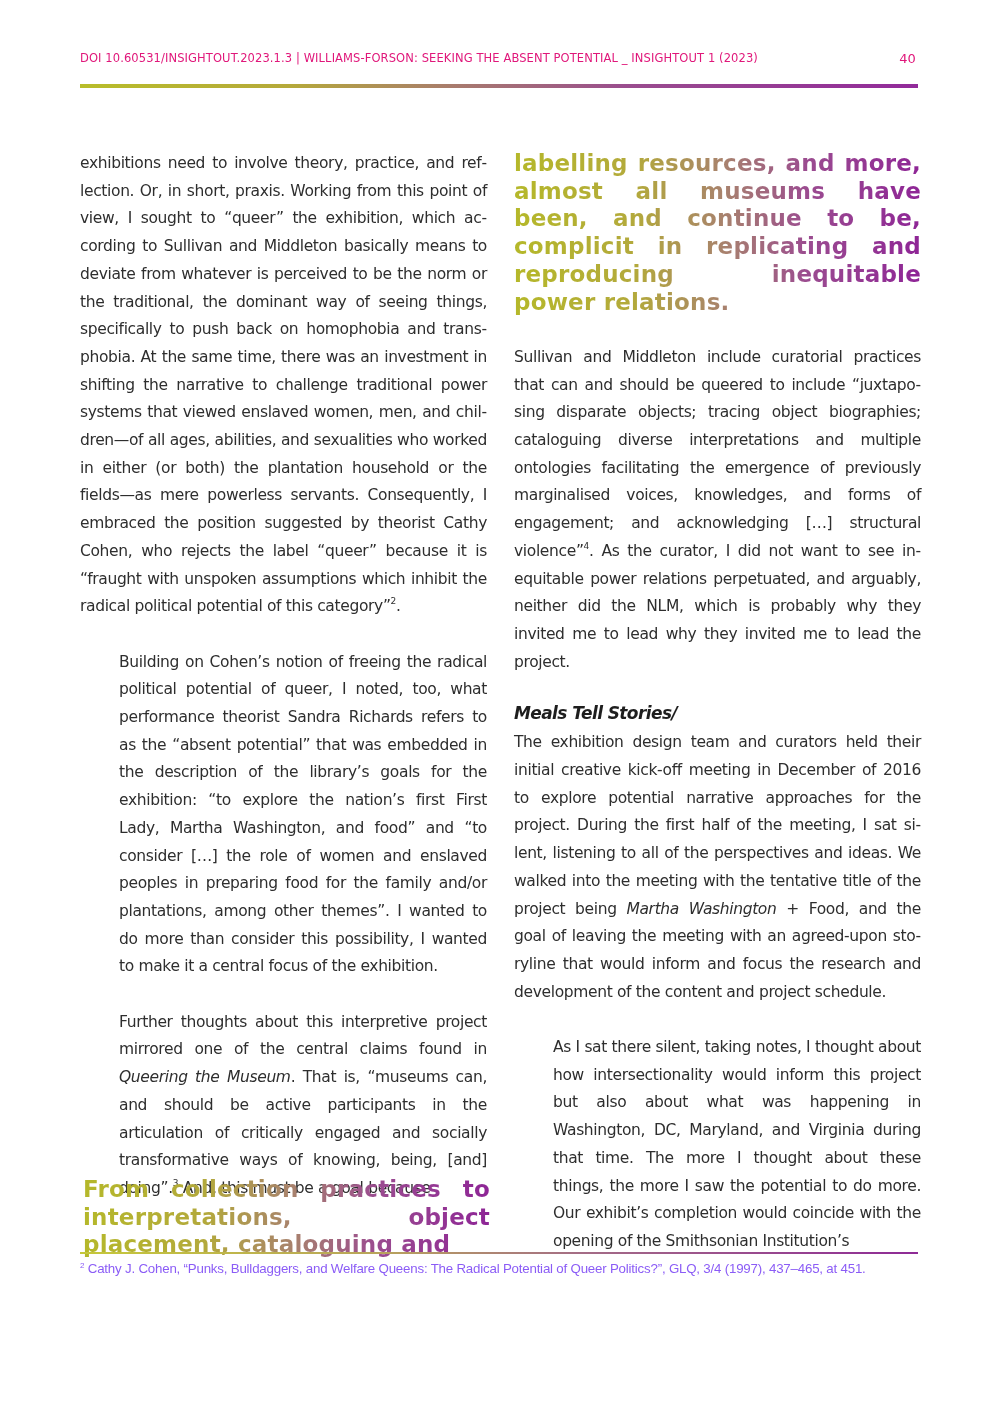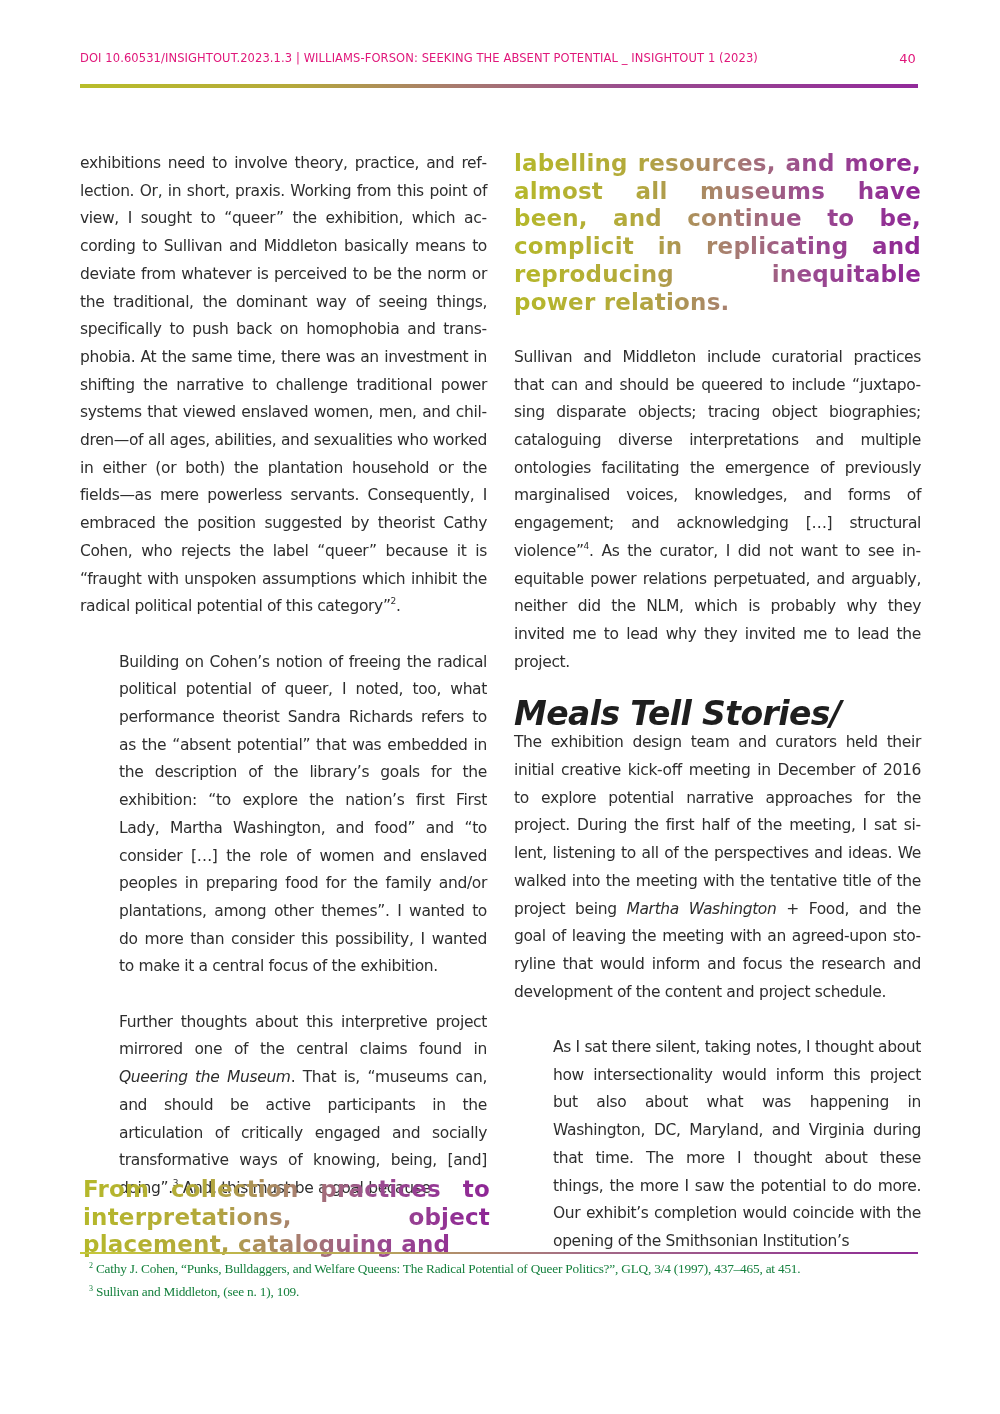--- a/index.html
+++ b/index.html
@@ -33,32 +33,32 @@
     .pullquote {
       font-family: "DejaVu Sans", sans-serif; font-weight: bold; font-size: 23px; line-height: 27.7px;
       text-align: justify; letter-spacing: 0.2px;
       background: linear-gradient(90deg, #b5b82a 0%, #b3a93c 30%, #a8816e 52%, #9b4c90 72%, #8e2596 100%);
       -webkit-background-clip: text; background-clip: text; color: transparent;
     }
     .pullquote.bottom { position: absolute; left: 83px; top: 1176px; width: 407px; }
 
     .section-heading {
       font-family: "DejaVu Sans", sans-serif; font-weight: bold; color: #1e1e1e;
-      font-size: 33px; line-height: 27px; letter-spacing: -0.6px; margin-top: 24px;
+      font-size: 17px; line-height: 27px; letter-spacing: -0.6px; margin-top: 24px;
     }
     .section-heading .it { font-style: italic; display: block; }
     .section-heading .rg { display: block; }
 
     .foot-rule {
       position: absolute; left: 80px; top: 1252px; width: 838px; height: 1.5px;
       background: linear-gradient(90deg, #c5c83a 0%, #b9a55a 35%, #a46c86 60%, #8e2a96 100%);
     }
     .footnotes {
-      position: absolute; left: 89px; top: 1258px; width: 838px;
-      font-family: Liberation Serif, serif; font-size: 13.3px; line-height: 22.5px; color: #15803d;
+      position: absolute; left: 80px; top: 1258px; width: 838px;
+      font-family: Liberation Sans, sans-serif; font-size: 13.3px; line-height: 22.5px; color: #8b5cf6;
       letter-spacing: -0.2px;
     }
     .footnotes sup { font-size: 8px; vertical-align: 5px; }
   </style>
 </head>
 <body>
 
 <div class="running-head">
   <span>DOI 10.60531/INSIGHTOUT.2023.1.3  | WILLIAMS-FORSON: SEEKING THE ABSENT POTENTIAL _ INSIGHTOUT 1 (2023)</span>
   <span class="page-num">40</span>
@@ -81,14 +81,13 @@
     <span class="it">Meals Tell Stories/</span>
   </h2>
 
   <p class="body" style="margin-top: 2px;"><span>The exhibition design team and curators held their initial creative kick-off meeting in December of 2016 to explore potential narrative approaches for the project. During the first half of the meeting, I sat si­lent, listening to all of the perspectives and ideas. We walked into the meeting with the tentative title of the project being </span><em>Martha Washington</em><span> + Food, and the goal of leaving the meeting with an agreed-upon sto­ryline that would inform and focus the research and development of the content and project schedule.</span></p>
   <p class="body">As I sat there silent, taking notes, I thought about how intersectionality would inform this project but also about what was happening in Washington, DC, Maryland, and Virginia during that time. The more I thought about these things, the more I saw the poten­tial to do more. Our exhibit’s completion would coin­cide with the opening of the Smithsonian Institution’s</p>
 </div>
 
 <div class="foot-rule"></div>
 <div class="footnotes">
   <div><sup>2</sup><span> Cathy J. Cohen, “Punks, Bulldaggers, and Welfare Queens: The Radical Potential of Queer Politics?”, GLQ, 3/4 (1997), 437–465, at 451.</span></div>
-  <div><sup>3</sup><span> Sullivan and Middleton, (see n. 1), 109.</span></div>
 </div>
 
 </body></html>

